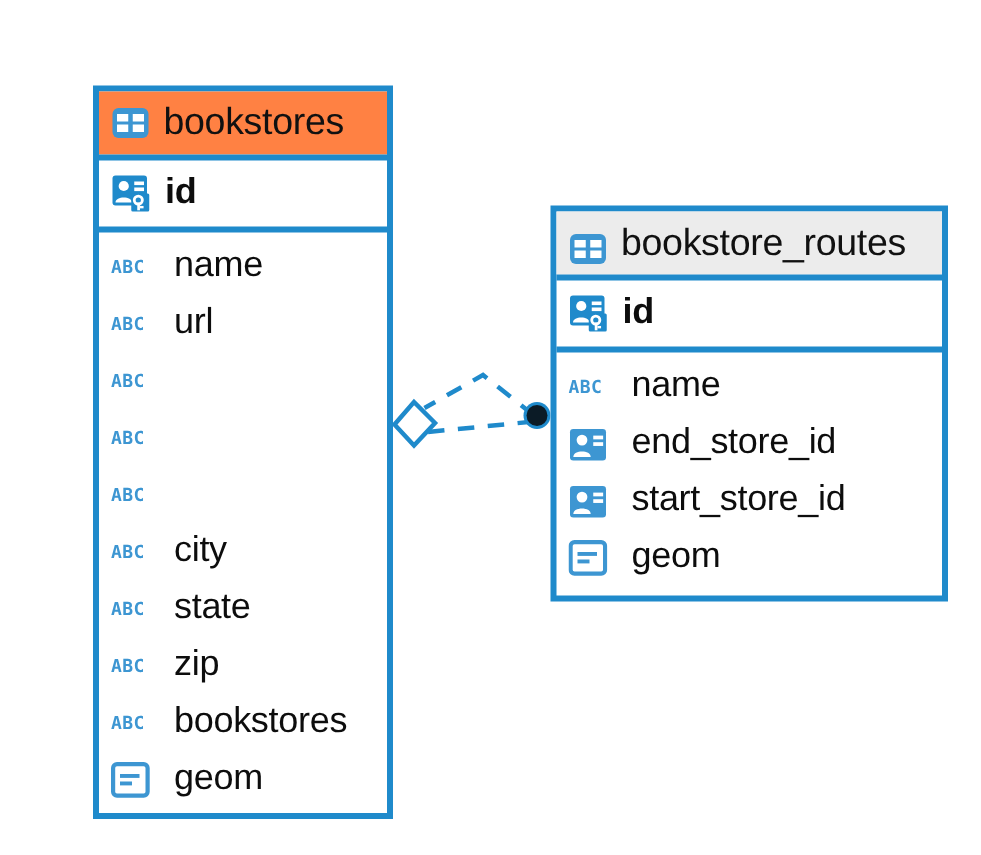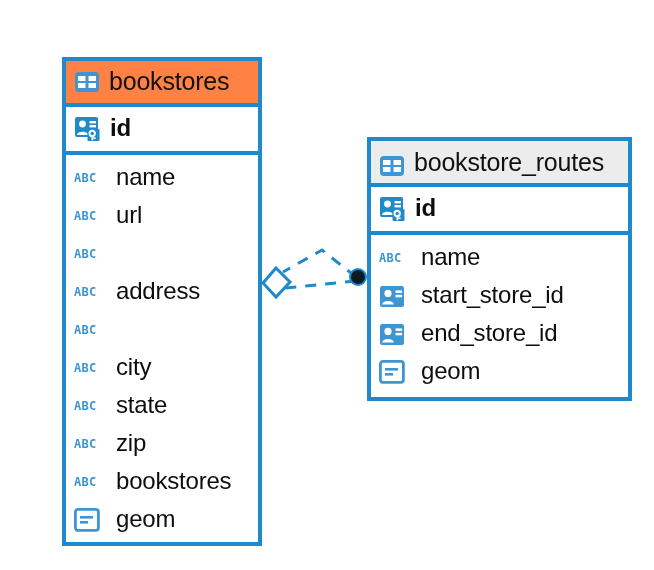--- a/index.html
+++ b/index.html
@@ -160,21 +160,20 @@
         <span class="abc-icon">ABC</span>
         <span class="field-label">url</span>
       </div>
 
       <div class="field-row">
         <span class="abc-icon">ABC</span>
       </div>
 
       <div class="field-row">
         <span class="abc-icon">ABC</span>
-        <span class="field-label">address</span>
       </div>
 
       <div class="field-row">
         <span class="abc-icon">ABC</span>
       </div>
 
       <div class="field-row">
         <span class="abc-icon">ABC</span>
         <span class="field-label">city</span>
       </div>
@@ -252,34 +251,34 @@
       <div class="field-row">
         <span class="icon" style="width:34px;display:flex;justify-content:flex-start;">
           <svg width="26" height="23" viewBox="0 0 26 23">
             <rect x="1" y="1" width="24" height="21" rx="2.2" ry="2.2" fill="#3d96d2"></rect>
             <circle cx="9" cy="8.4" r="3.6" fill="#ffffff"></circle>
             <path d="M 3.2 19.6 C 3.2 14.8 14.8 14.8 14.8 19.6 Z" fill="#ffffff"></path>
             <rect x="16.5" y="5.4" width="6.6" height="2.5" fill="#ffffff"></rect>
             <rect x="16.5" y="9.8" width="6.6" height="2.5" fill="#ffffff"></rect>
           </svg>
         </span>
-        <span class="field-label">start_store_id</span>
+        <span class="field-label">end_store_id</span>
       </div>
 
       <div class="field-row">
         <span class="icon" style="width:34px;display:flex;justify-content:flex-start;">
           <svg width="26" height="23" viewBox="0 0 26 23">
             <rect x="1" y="1" width="24" height="21" rx="2.2" ry="2.2" fill="#3d96d2"></rect>
             <circle cx="9" cy="8.4" r="3.6" fill="#ffffff"></circle>
             <path d="M 3.2 19.6 C 3.2 14.8 14.8 14.8 14.8 19.6 Z" fill="#ffffff"></path>
             <rect x="16.5" y="5.4" width="6.6" height="2.5" fill="#ffffff"></rect>
             <rect x="16.5" y="9.8" width="6.6" height="2.5" fill="#ffffff"></rect>
           </svg>
         </span>
-        <span class="field-label">end_store_id</span>
+        <span class="field-label">start_store_id</span>
       </div>
 
       <div class="field-row">
         <span class="icon" style="width:34px;display:flex;justify-content:flex-start;">
           <svg width="26" height="24" viewBox="0 0 26 24">
             <rect x="1.4" y="1.4" width="23" height="21" rx="2.6" ry="2.6" fill="#ffffff" stroke="#3d96d2" stroke-width="2.8"></rect>
             <rect x="6" y="8" width="13" height="2.6" fill="#3d96d2"></rect>
             <rect x="6" y="13" width="8" height="2.6" fill="#3d96d2"></rect>
           </svg>
         </span>

